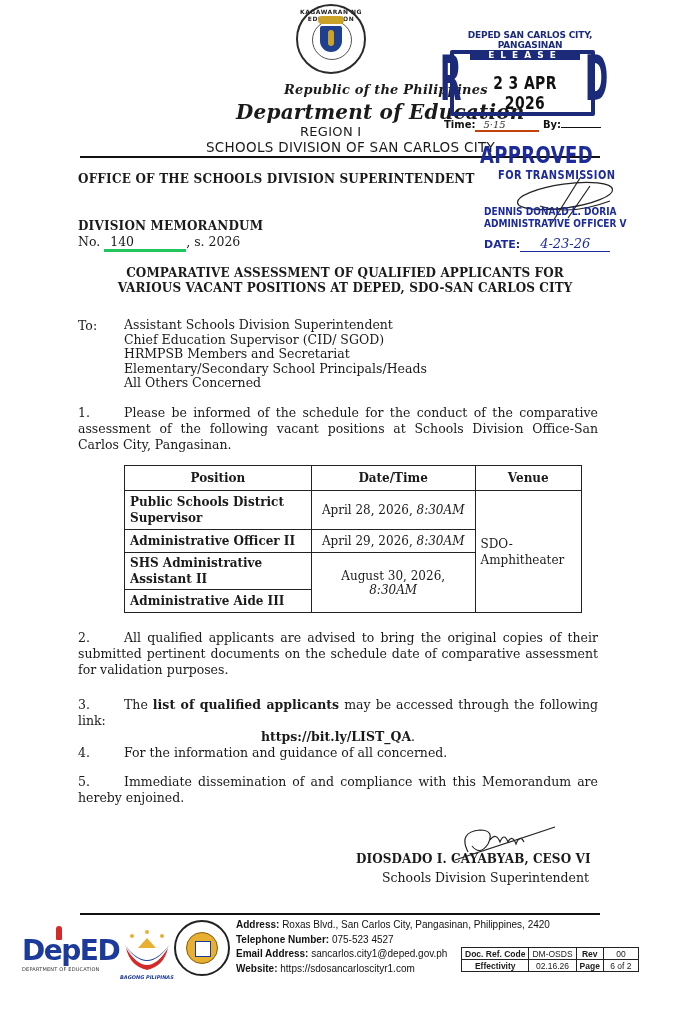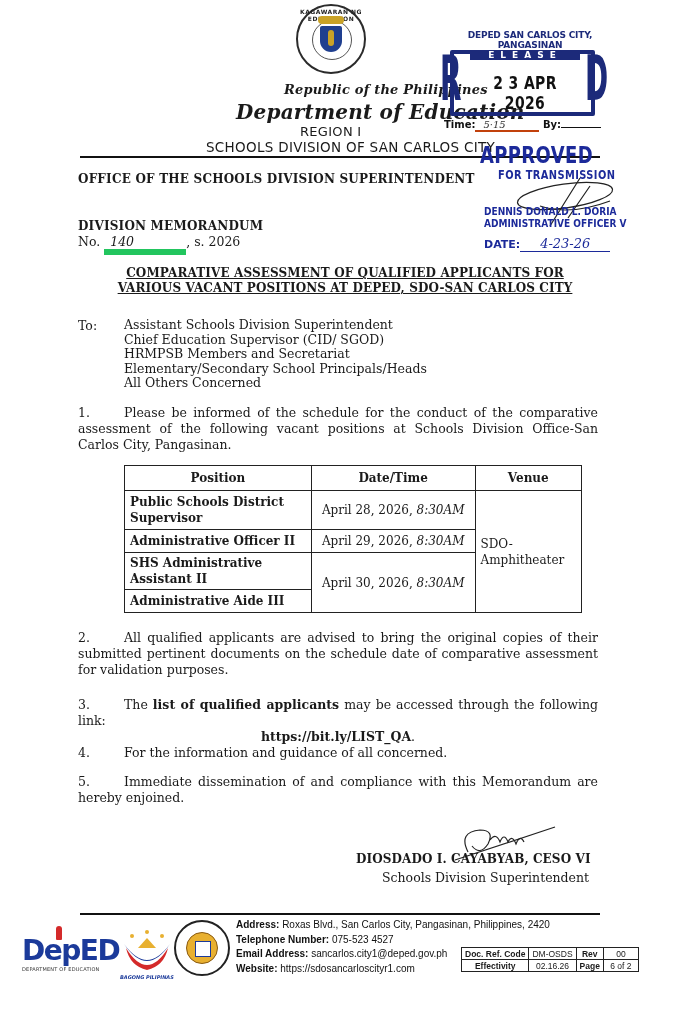--- a/index.html
+++ b/index.html
@@ -104,25 +104,25 @@
   
   .office {
     left: 78px; top: 172px; font: bold 12px "DejaVu Serif", serif; letter-spacing: 0.2px; white-space: nowrap;
   }
   .memo-type {
     left: 78px; top: 219px; font: bold 12px "DejaVu Serif", serif; letter-spacing: 0.2px;
   }
   .memo-no {
     left: 78px; top: 234px; font: 12.5px "DejaVu Serif", serif; white-space: nowrap;
   }
-  .memo-no .num { display: inline-block; width: 82px; border-bottom: 6px solid #22c55e; font-style: italic; padding-left: 6px; box-sizing: border-box; }
+  .memo-no .num { display: inline-block; width: 82px; border-bottom: 3px solid #22c55e; padding-left: 6px; box-sizing: border-box; }
 
   .subject {
     left: 90px; top: 266px; width: 510px; text-align: center;
-    font: bold 12px "DejaVu Serif", serif; line-height: 15px; letter-spacing: 0.1px; text-decoration: underline;
+    font: bold 12px "DejaVu Serif", serif; line-height: 15px; letter-spacing: 0.1px;
   }
 
   .to-label { left: 78px; top: 318px; font: 12.5px "DejaVu Serif", serif; }
   .to-list {
     left: 124px; top: 318px; font: 12.5px "DejaVu Serif", serif; line-height: 14.6px; list-style: none; margin: 0; padding: 0;
   }
 
   .para {
     left: 78px; width: 520px; font: 12.5px "DejaVu Serif", serif; line-height: 16px; text-align: justify;
   }
@@ -263,21 +263,21 @@
         <div>SDO-</div>
         <div>Amphitheater</div>
       </td>
     </tr>
     <tr>
       <td class="pos" style="height:18px">Administrative Officer II</td>
       <td class="dt"><span>April 29, 2026, </span><span class="time">8:30AM</span></td>
     </tr>
     <tr>
       <td class="pos" style="height:32px">SHS Administrative Assistant II</td>
-      <td class="dt" rowspan="2"><span>April 30, 2026, </span><span class="time">8:30AM</span></td>
+      <td class="dt" rowspan="2"><span>August 30, 2026, </span><span class="time">8:30AM</span></td>
     </tr>
     <tr>
       <td class="pos" style="height:18px">Administrative Aide III</td>
     </tr>
   </tbody>
 </table>
 
 <div class="abs para p2">
   <span class="num">2.</span><span>All qualified applicants are advised to bring the original copies of their submitted pertinent documents on the schedule date of comparative assessment for validation purposes.</span>
 </div>

